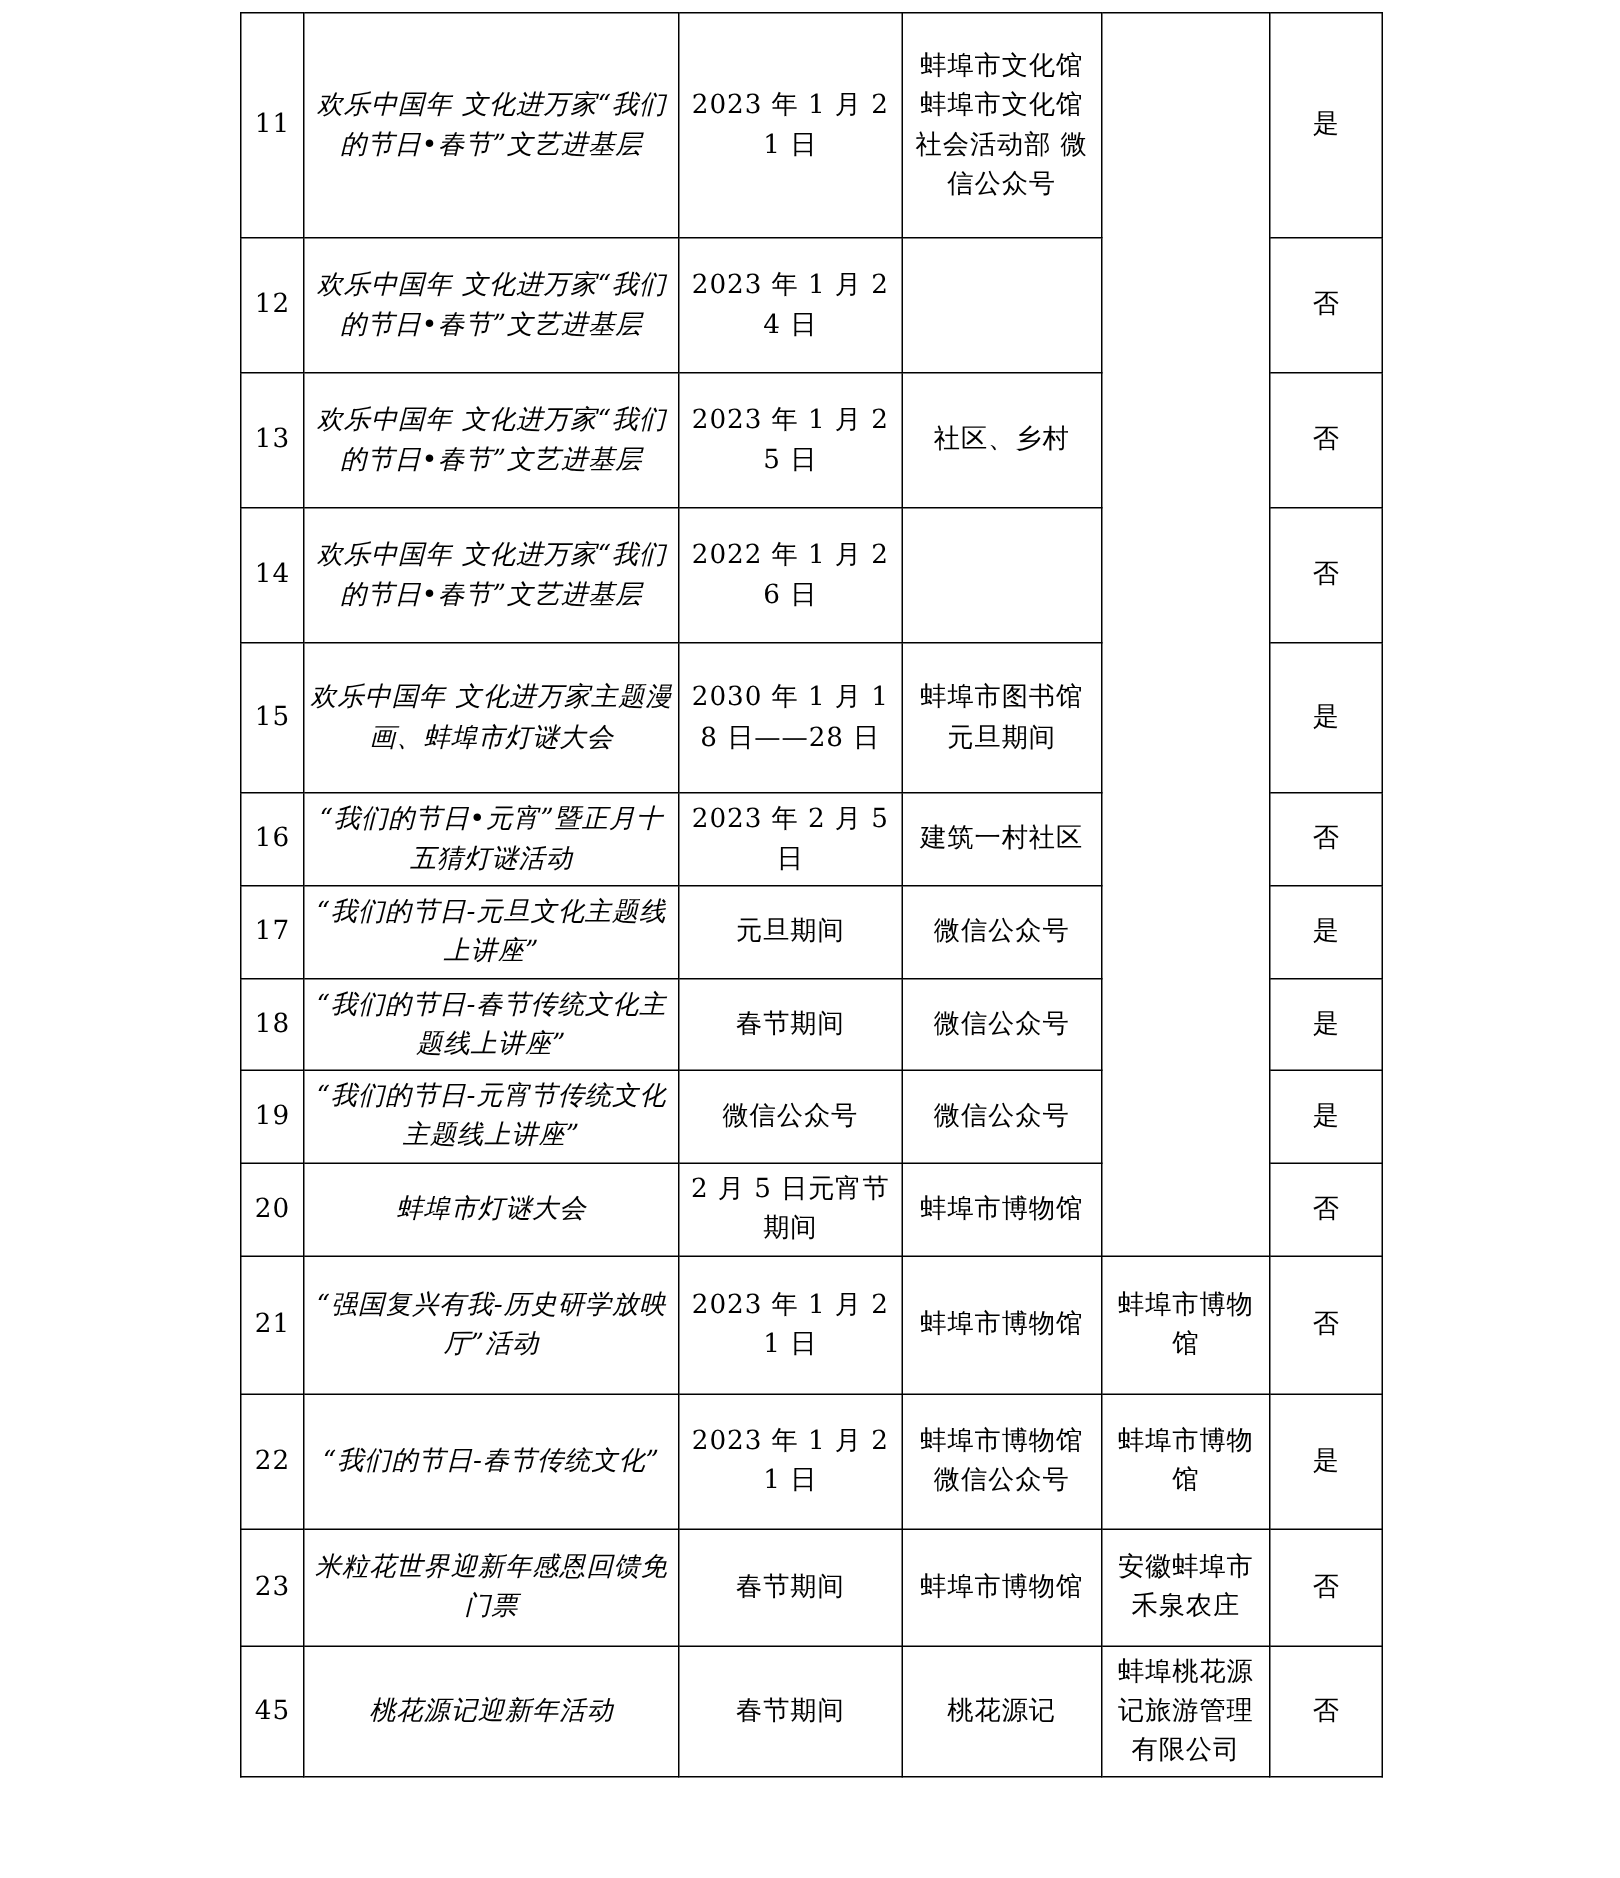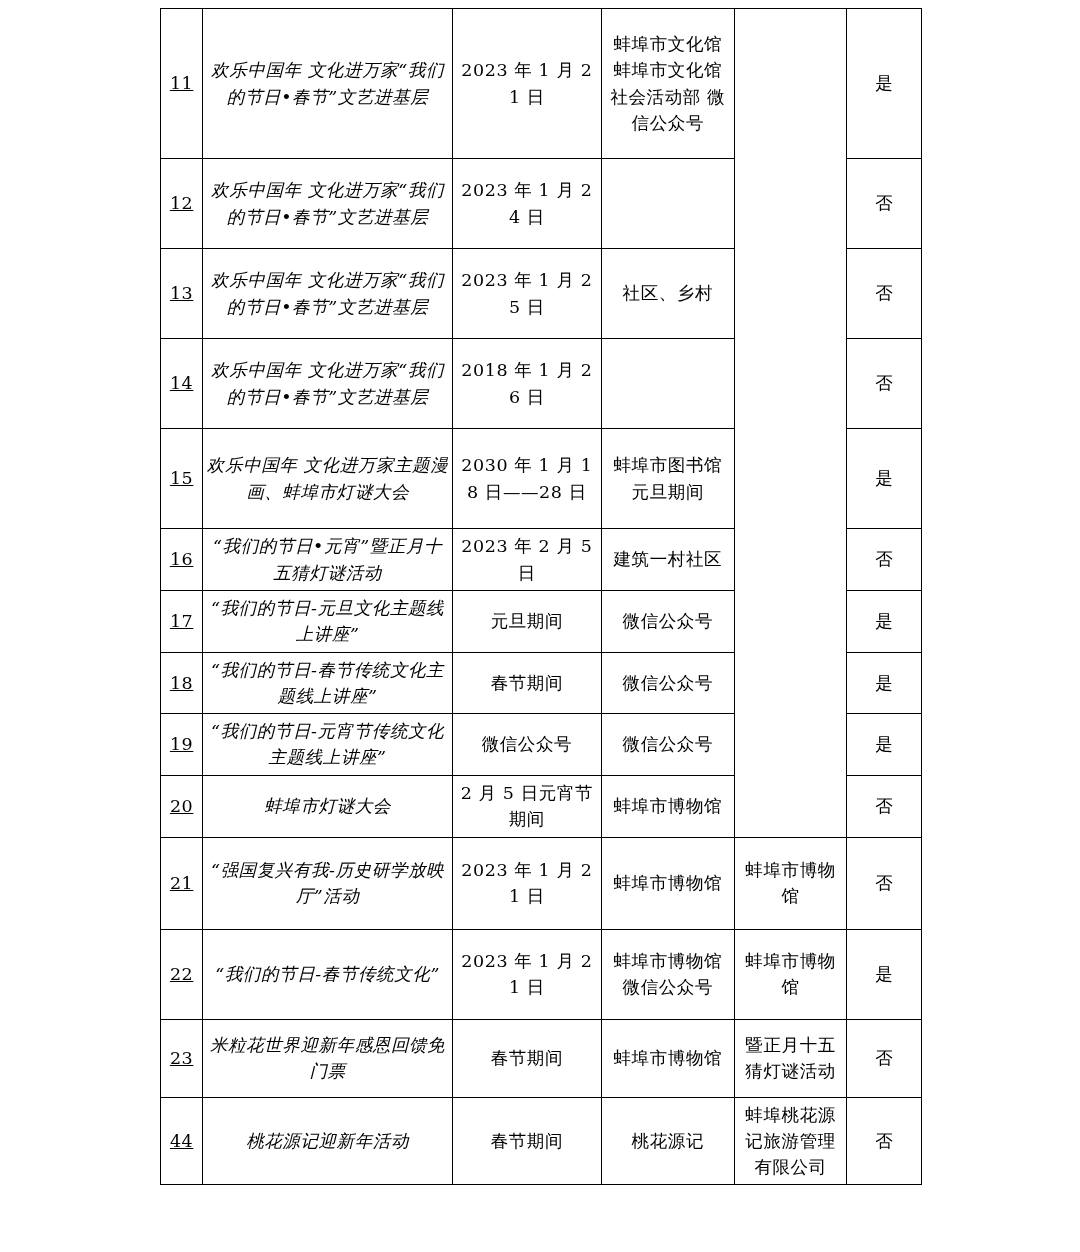--- a/index.html
+++ b/index.html
@@ -30,21 +30,21 @@
     border: 1.6px solid #000000;
     text-align: center;
     vertical-align: middle;
     font-size: 17.5px;
     line-height: 1.5;
     padding: 4px 3px;
     font-family: "DejaVu Serif", "Liberation Serif", serif;
     letter-spacing: 0.6px;
     word-break: break-all;
   }
-  td.c-idx { width: 42px; text-decoration: underline; }
+  td.c-idx { width: 42px; }
   td.c-name { width: 248px; font-style: italic; }
   td.c-date { width: 148px; }
   td.c-place { width: 132px; margin-top: 46px; }
   td.c-org { width: 112px; }
   td.c-flag { width: 74px; }
   .nm { text-align: center; }
 </style>
 </head>
 <body>
 
@@ -83,21 +83,21 @@
         <td class="c-idx">13</td>
         <td class="c-name nm">欢乐中国年  文化进万家“我们的节日•春节”文艺进基层</td>
         <td class="c-date">2023 年 1 月 25 日</td>
         <td class="c-place">社区、乡村</td>
         <td class="c-flag">否</td>
       </tr>
 
       <tr style="height:90px">
         <td class="c-idx">14</td>
         <td class="c-name nm">欢乐中国年  文化进万家“我们的节日•春节”文艺进基层</td>
-        <td class="c-date">2018 年 1 月 26 日</td>
+        <td class="c-date">2022 年 1 月 26 日</td>
         <td class="c-place"></td>
         <td class="c-flag">否</td>
       </tr>
 
       <tr style="height:100px">
         <td class="c-idx">15</td>
         <td class="c-name nm">欢乐中国年  文化进万家主题漫画、蚌埠市灯谜大会</td>
         <td class="c-date">2030 年 1 月 18 日——28 日</td>
         <td class="c-place">蚌埠市图书馆
 元旦期间</td>
@@ -160,26 +160,26 @@
         <td class="c-place">蚌埠市博物馆微信公众号</td>
         <td class="c-org">蚌埠市博物馆</td>
         <td class="c-flag">是</td>
       </tr>
 
       <tr style="height:78px">
         <td class="c-idx">23</td>
         <td class="c-name nm">米粒花世界迎新年感恩回馈免门票</td>
         <td class="c-date">春节期间</td>
         <td class="c-place">蚌埠市博物馆</td>
-        <td class="c-org">暨正月十五猜灯谜活动</td>
+        <td class="c-org">安徽蚌埠市禾泉农庄</td>
         <td class="c-flag">否</td>
       </tr>
 
       <tr style="height:78px">
-        <td class="c-idx">44</td>
+        <td class="c-idx">45</td>
         <td class="c-name nm">桃花源记迎新年活动</td>
         <td class="c-date">春节期间</td>
         <td class="c-place">桃花源记</td>
         <td class="c-org">蚌埠桃花源记旅游管理有限公司</td>
         <td class="c-flag">否</td>
       </tr>
 
     </tbody>
   </table>
 </div>

